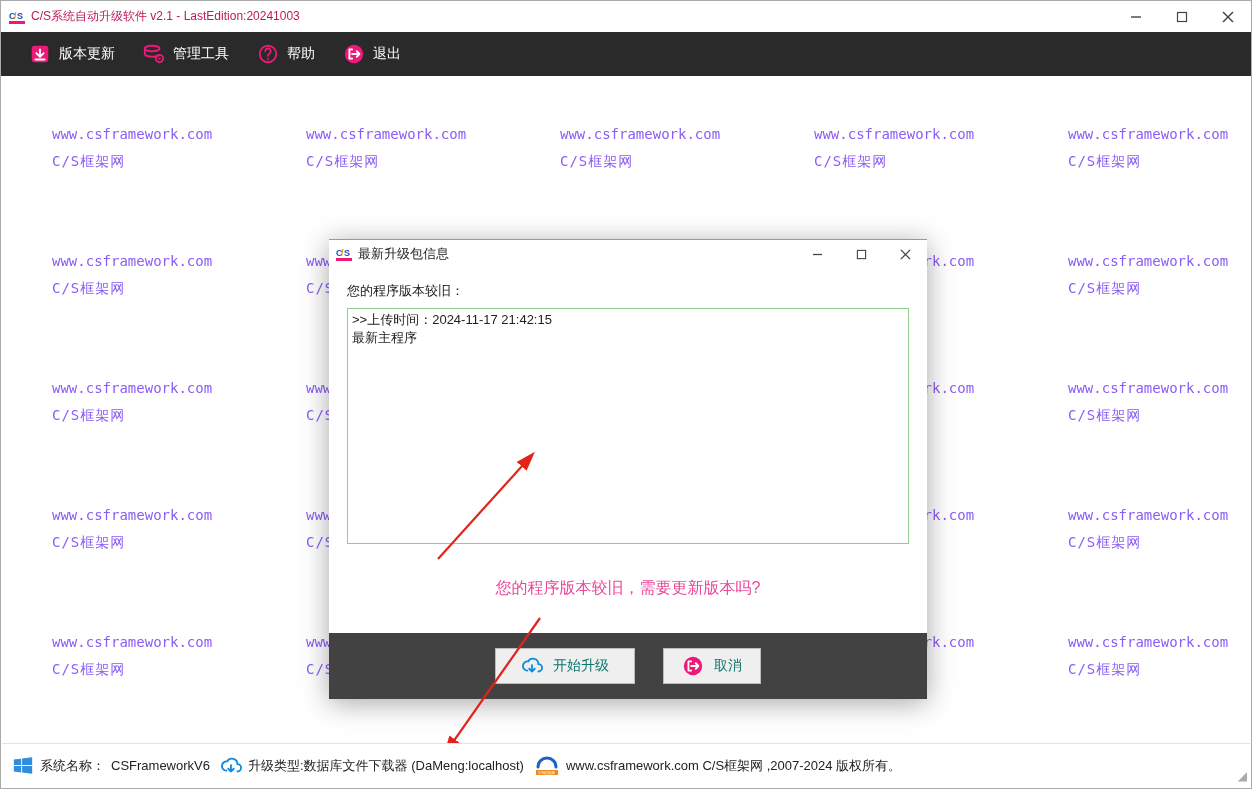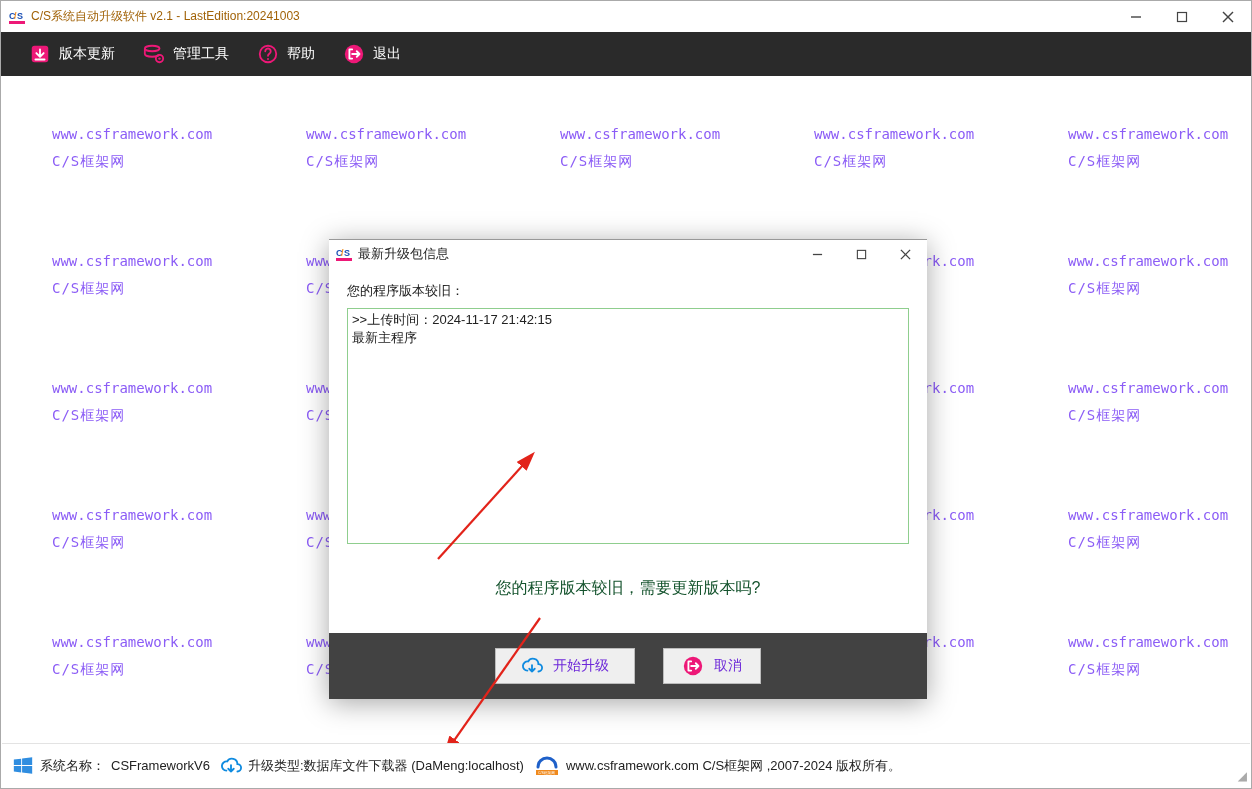--- a/index.html
+++ b/index.html
@@ -15,21 +15,21 @@
 
 .title-bar {
   height: 31px; background: #fff; display: flex; align-items: center;
   padding-left: 8px; font-size: 12px; color: #444; position: relative;
 }
 .app-icon {
   width: 16px; height: 14px; margin-right: 6px;
   display: inline-flex; align-items:center; justify-content:center;
 }
 .app-icon svg { width:16px; height:14px; }
-.title-text { font-size: 12px; color: #a16207; }
+.title-text { font-size: 12px; color: #be185d; }
 .win-controls { position: absolute; right: 0; top: 0; height: 31px; display: flex; }
 .win-ctrl {
   width: 46px; height: 31px; display: flex; align-items: center; justify-content: center;
   color: #333; cursor: pointer;
 }
 .win-ctrl svg { width: 12px; height: 12px; }
 
 
 .toolbar {
   height: 44px; background: #2a2a2a; display: flex; align-items: center;
@@ -77,32 +77,32 @@
 .dctrl svg { width: 11px; height: 11px; }
 
 .dialog-body { padding: 14px 18px 0 18px; }
 .dlabel { font-size: 13px; color: #222; margin-bottom: 8px; }
 .textarea {
   width: 562px; height: 236px; border: 1px solid #8fce8e; background: #fff;
   font-size: 13px; font-family: Arial, "Microsoft YaHei"; color: #222;
   padding: 2px 4px; resize: none; outline: none;
 }
 .prompt {
-  text-align: center; font-size: 16px; color: #14532d;
+  text-align: center; font-size: 16px; color: #ec4899;
   margin-top: 30px;
 }
 .dialog-footer {
   position: absolute; left:0; right:0; bottom: 0; height: 66px;
   background: #424242; display:flex; align-items:center; justify-content:center; gap: 28px;
 }
 .dbtn {
   height: 36px; min-width: 140px; padding: 0 16px;
   background: #efefef; border: 1px solid #bcbcbc;
   display: flex; align-items: center; justify-content: center; gap: 10px;
-  font-size: 14px; color: #6d28d9; cursor: pointer;
+  font-size: 14px; color: #0f766e; cursor: pointer;
 }
 .dbtn.cancel { min-width: 98px; }
 .dbtn-icon { width: 22px; height: 22px; display:inline-flex; }
 .dbtn-icon svg { width:22px; height:22px; }
 
 
 .status-bar {
   position: absolute; left:1px; right:1px; bottom: 1px; height: 44px;
   background: #fff; border-top: 1px solid #e3e3e3;
   display: flex; padding: 0 10px; gap: 10px;

